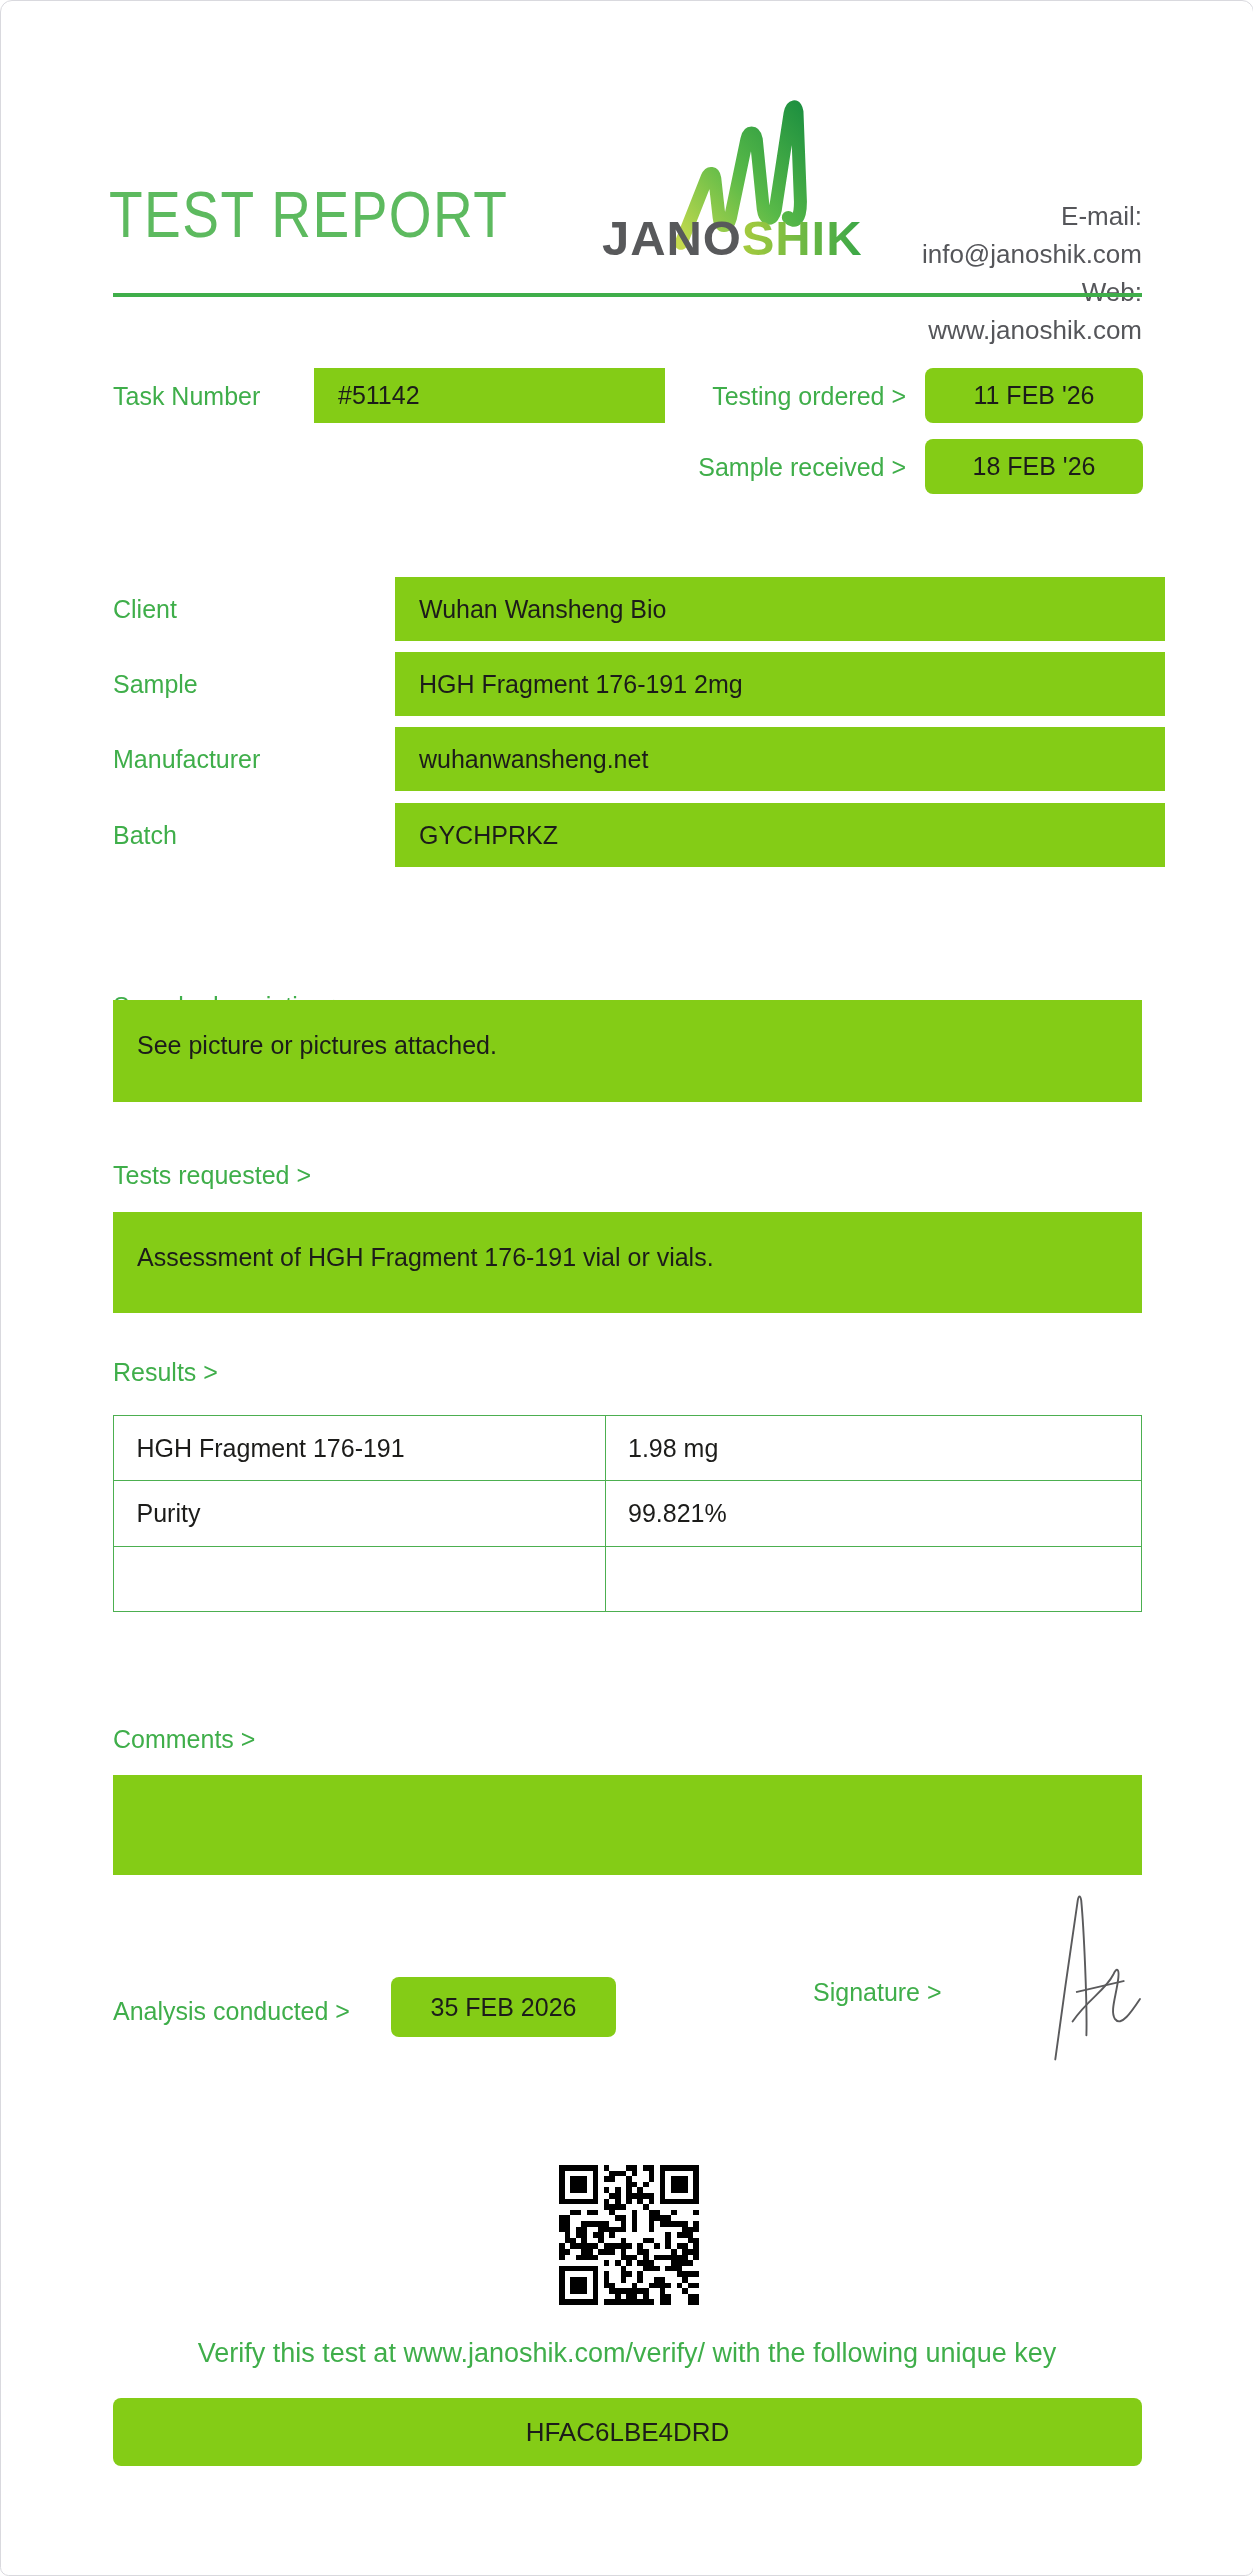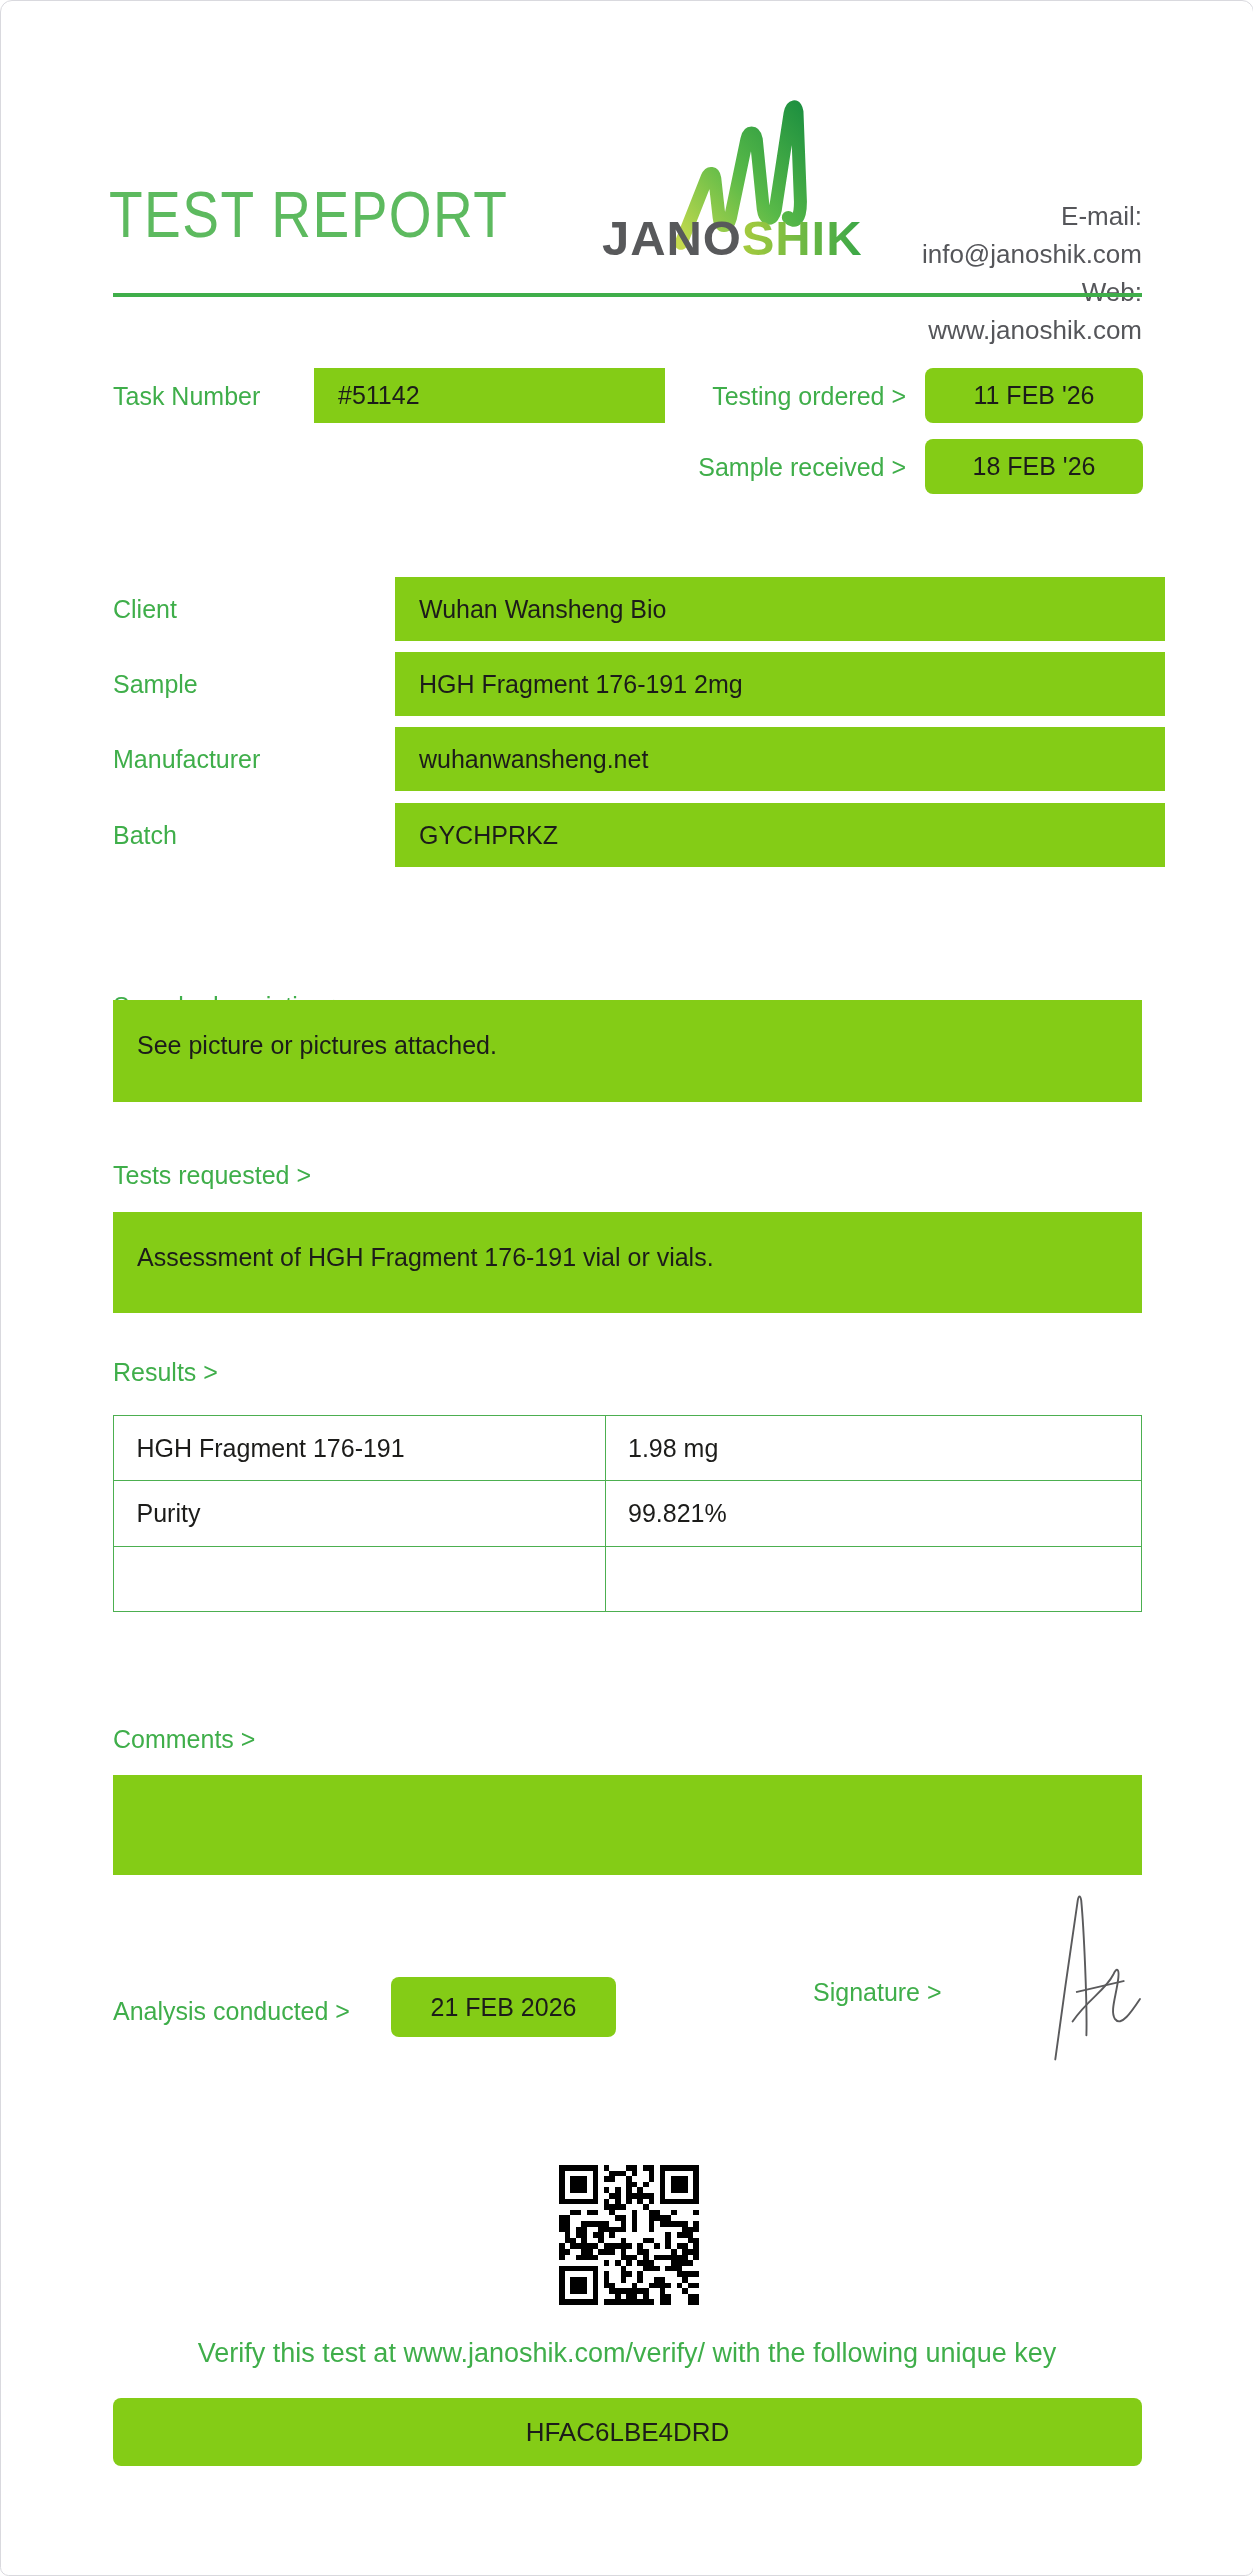--- a/index.html
+++ b/index.html
@@ -108,21 +108,21 @@
         <td></td>
         <td class="c2"></td>
       </tr>
     </tbody>
   </table>
 
   <div class="abs glabel" style="left:112px;top:1724px;">Comments &gt;</div>
   <div class="abs gbox" style="left:112px;top:1774px;width:1029px;height:100px;"></div>
 
   <div class="abs glabel" style="left:112px;top:1996px;">Analysis conducted &gt;</div>
-  <div class="abs gbox hcenter" style="left:390px;top:1976px;width:225px;height:60px;">21 FEB 2026</div>
+  <div class="abs gbox hcenter" style="left:390px;top:1976px;width:225px;height:60px;">35 FEB 2026</div>
 
   <div class="abs glabel" style="left:812px;top:1977px;text-align:center;">Signature &gt;</div>
   <svg class="abs sig-svg" width="121" height="173" viewBox="0 0 140 200">
     <path d="M20 196 C26 150 42 38 46 12 C47 6 49 6 50 12 C53 44 57 130 56 168" fill="none" stroke="#5a5a5c" stroke-width="2.2" stroke-linecap="round"></path>
     <path d="M40 152 C58 126 78 116 87 98 C91 89 94 91 93 101 C91 121 83 140 89 149 C96 159 108 141 118 126" fill="none" stroke="#5a5a5c" stroke-width="2.2" stroke-linecap="round"></path>
     <path d="M44 118 L100 105" fill="none" stroke="#5a5a5c" stroke-width="2"></path>
   </svg>
 
   <svg class="abs qr" id="qr" viewBox="0 0 25 25" shape-rendering="crispEdges">
       <rect x="0" y="0" width="1" height="1" fill="#000"></rect>

